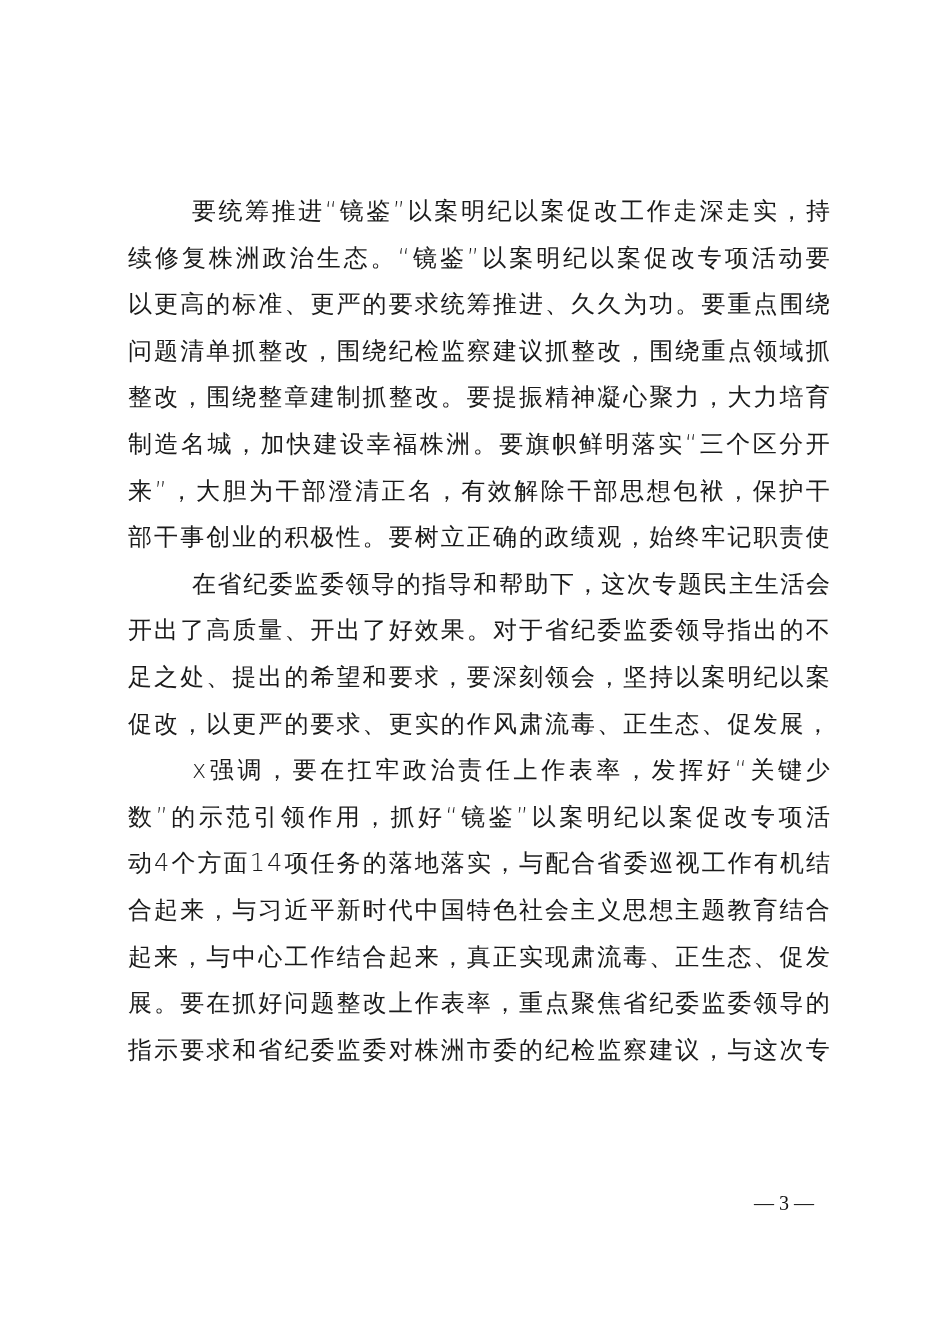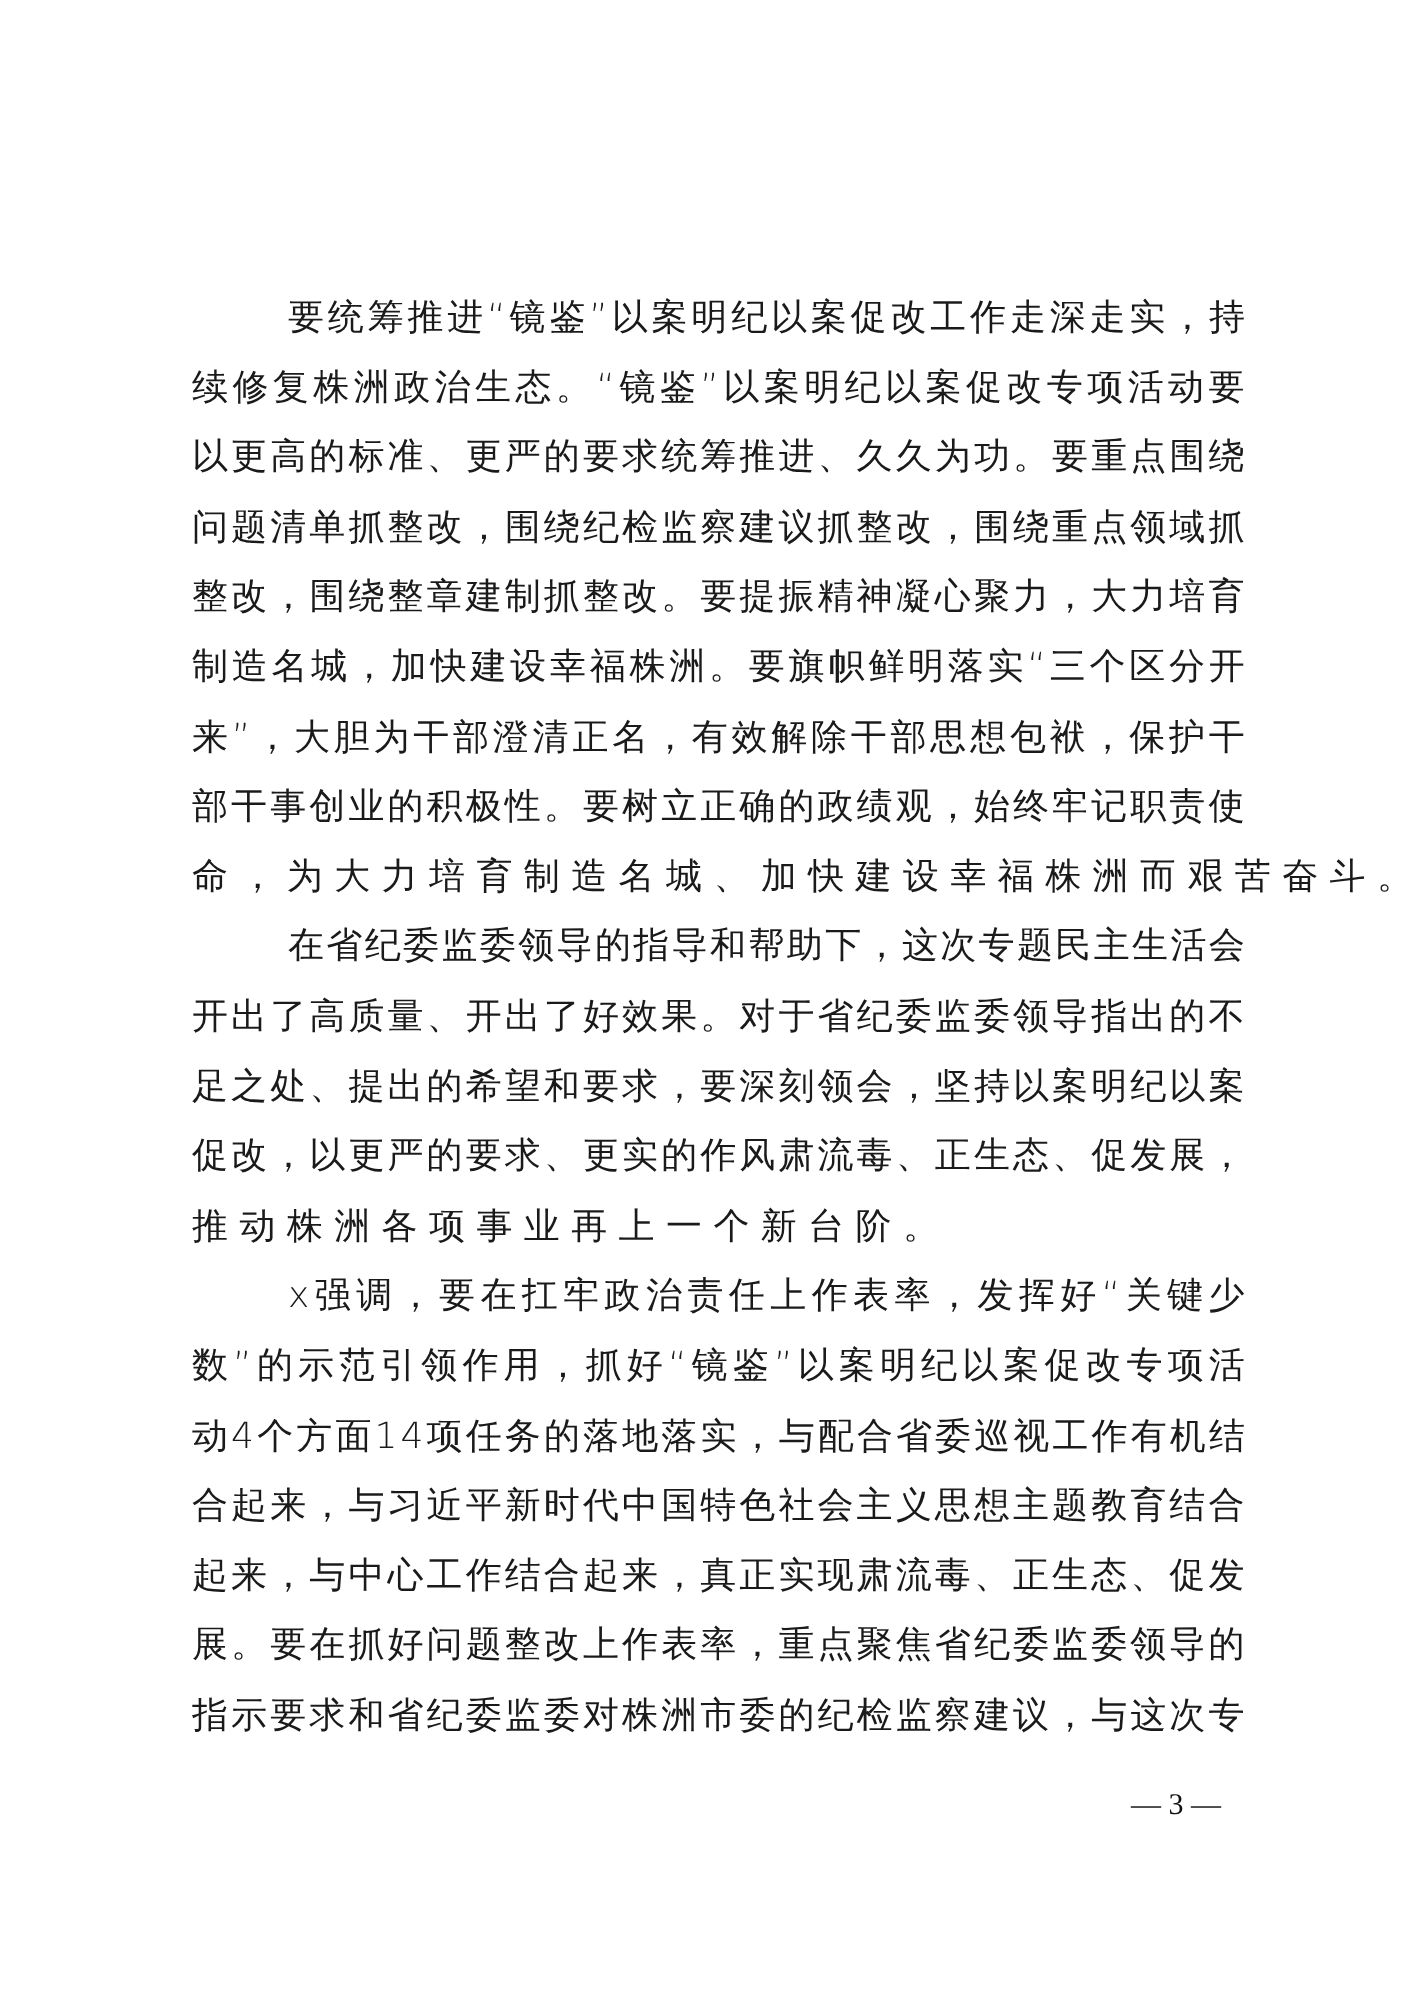--- a/index.html
+++ b/index.html
@@ -254,21 +254,20 @@
         <span>观</span>
         <span>，</span>
         <span>始</span>
         <span>终</span>
         <span>牢</span>
         <span>记</span>
         <span>职</span>
         <span>责</span>
         <span>使</span>
       </span>
-    <span class="line last">命，为大力培育制造名城、加快建设幸福株洲而艰苦奋斗。</span>
 
     <span class="line indent" style="display: flex; justify-content: space-between;">
         <span>在</span>
         <span>省</span>
         <span>纪</span>
         <span>委</span>
         <span>监</span>
         <span>委</span>
         <span>领</span>
         <span>导</span>
@@ -370,21 +369,20 @@
         <span>、</span>
         <span>正</span>
         <span>生</span>
         <span>态</span>
         <span>、</span>
         <span>促</span>
         <span>发</span>
         <span>展</span>
         <span>，</span>
       </span>
-    <span class="line last">推动株洲各项事业再上一个新台阶。</span>
 
     <span class="line indent" style="display: flex; justify-content: space-between;">
         <span>x</span>
         <span>强</span>
         <span>调</span>
         <span>，</span>
         <span>要</span>
         <span>在</span>
         <span>扛</span>
         <span>牢</span>

